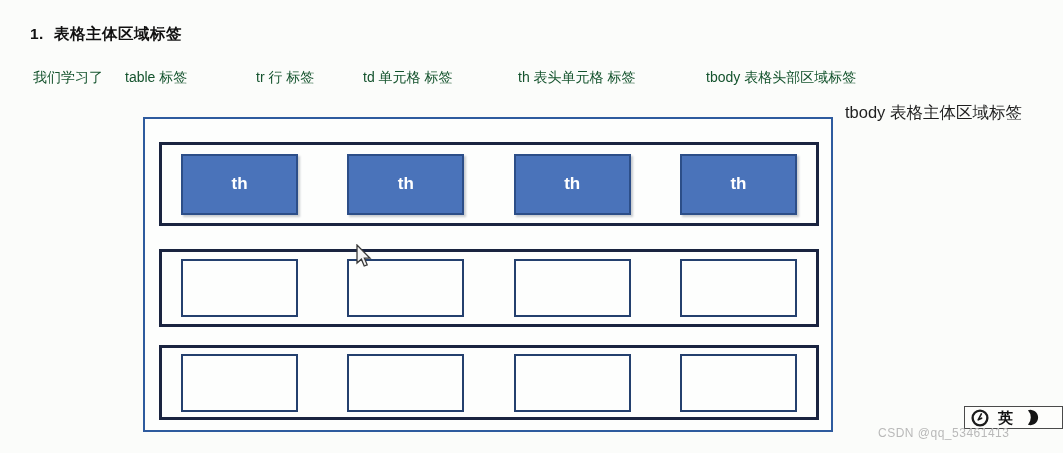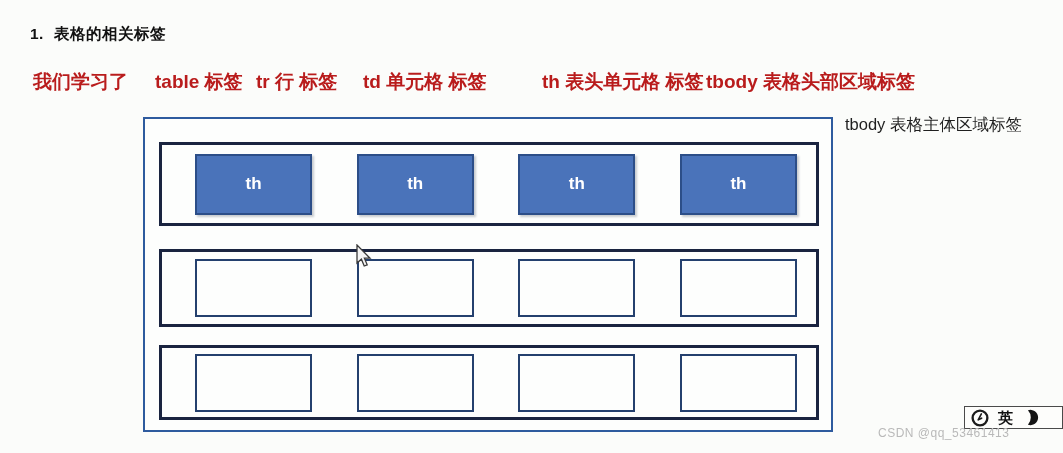--- a/index.html
+++ b/index.html
@@ -12,46 +12,46 @@
   
   .heading{
     position:absolute;left:30px;top:24px;
     font-size:15.5px;font-weight:bold;color:#111;
     letter-spacing:0.5px;
   }
   .heading .num{margin-right:10px;}
   
   .tagline span{
     position:absolute;top:69px;
-    font-size:19px;color:#b91c1c;white-space:nowrap;font-weight:bold;
+    font-size:14px;color:#14532d;white-space:nowrap;
   }
-  .seg0{left:33px}.seg1{left:155px}.seg2{left:256px}
-  .seg3{left:363px}.seg4{left:542px}.seg5{left:706px}
+  .seg0{left:33px}.seg1{left:125px}.seg2{left:256px}
+  .seg3{left:363px}.seg4{left:518px}.seg5{left:706px}
   .tbody-label{
-    position:absolute;left:845px;top:114px;
+    position:absolute;left:845px;top:102px;
     font-size:16.5px;color:#1f1f1f;white-space:nowrap;
   }
   
   .tablebox{
     position:absolute;left:143px;top:117px;
     width:686px;height:311px;
     border:2px solid #2e5b9e;background:#fdfefd;
   }
   .rowrect{
     position:absolute;left:14px;right:12px;
     border:3px solid #1a2440;
     display:flex;align-items:center;justify-content:space-between;
     padding:0 19px;box-sizing:border-box;background:#fdfefd;
   }
   .rowrect.thead{top:23px;height:84px;}
   .rowrect.tr2{top:130px;height:78px;}
   .rowrect.tr3{top:226px;height:75px;}
   .cell{
     width:117px;height:59px;box-sizing:border-box;
-    display:flex;align-items:center;justify-content:center;margin-left:14px;
+    display:flex;align-items:center;justify-content:center;
   }
   .cell.th{
     background:#4a73ba;border:2px solid #2c4e88;
     box-shadow:2px 2px 2px rgba(40,50,70,0.25);
     color:#fff;font-weight:bold;font-size:17px;height:61px;
   }
   .cell.td{
     background:#fdfefd;border:2px solid #24406e;height:58px;
   }
   
@@ -67,21 +67,21 @@
     width:99px;height:23px;background:#fdfdfb;
     border:1.5px solid #4a4a4a;box-sizing:border-box;
     display:flex;align-items:center;gap:9px;padding:0 6px;
   }
   .ime .mode{font-size:15px;font-weight:bold;color:#111;line-height:1;}
 </style>
 </head>
 <body>
 
 <div class="heading">
-  <span class="num">1.</span><span>表格的相关标签</span>
+  <span class="num">1.</span><span>表格主体区域标签</span>
 </div>
 
 <div class="tagline">
   <span class="seg0">我们学习了</span>
   <span class="seg1">table 标签</span>
   <span class="seg2">tr 行 标签</span>
   <span class="seg3">td 单元格 标签</span>
   <span class="seg4">th 表头单元格 标签</span>
   <span class="seg5">tbody 表格头部区域标签</span>
 </div>

